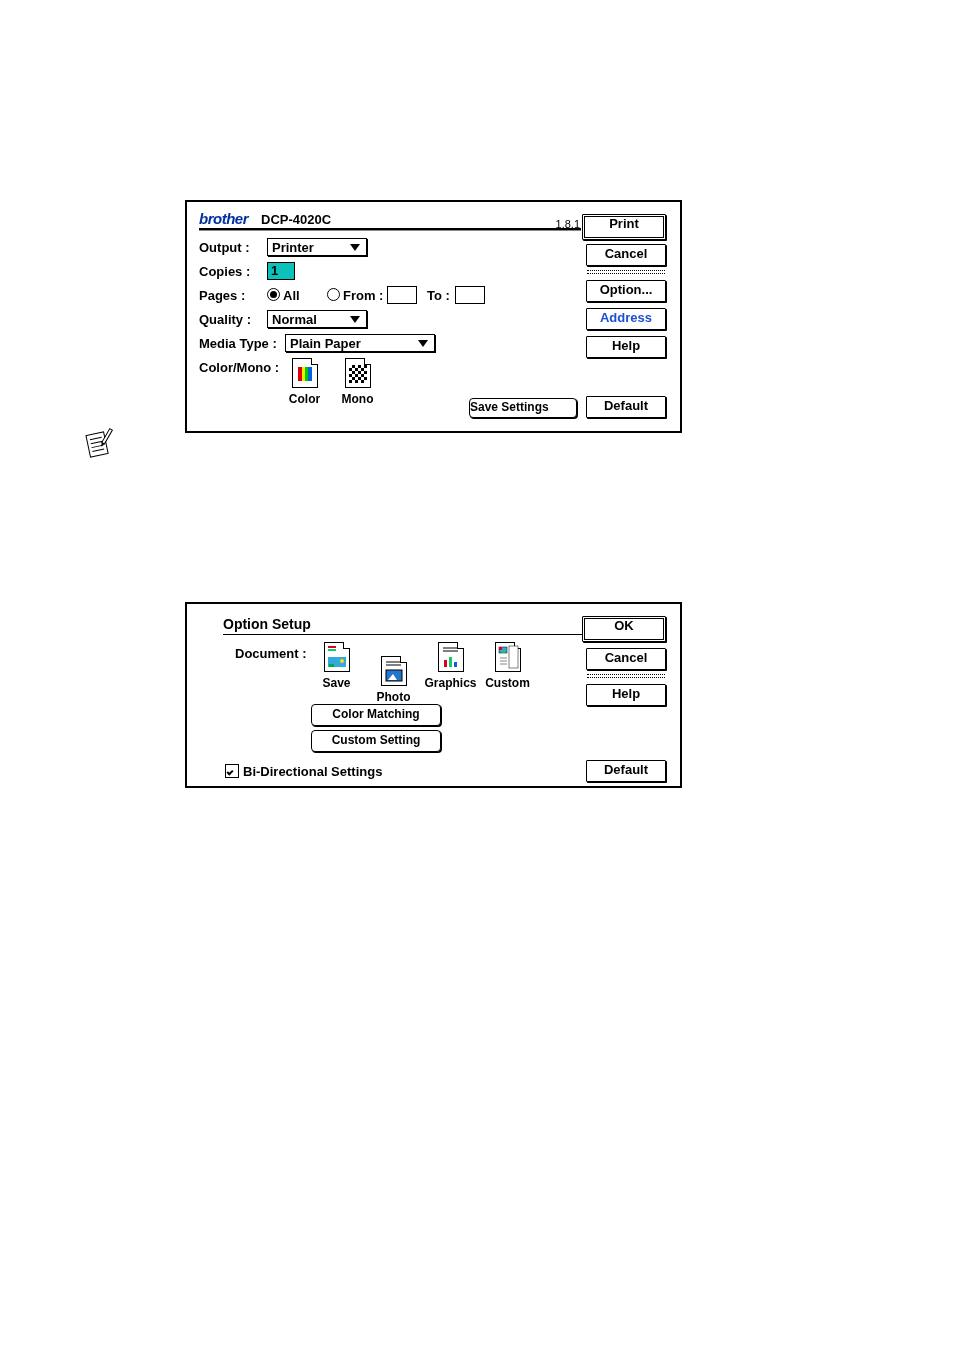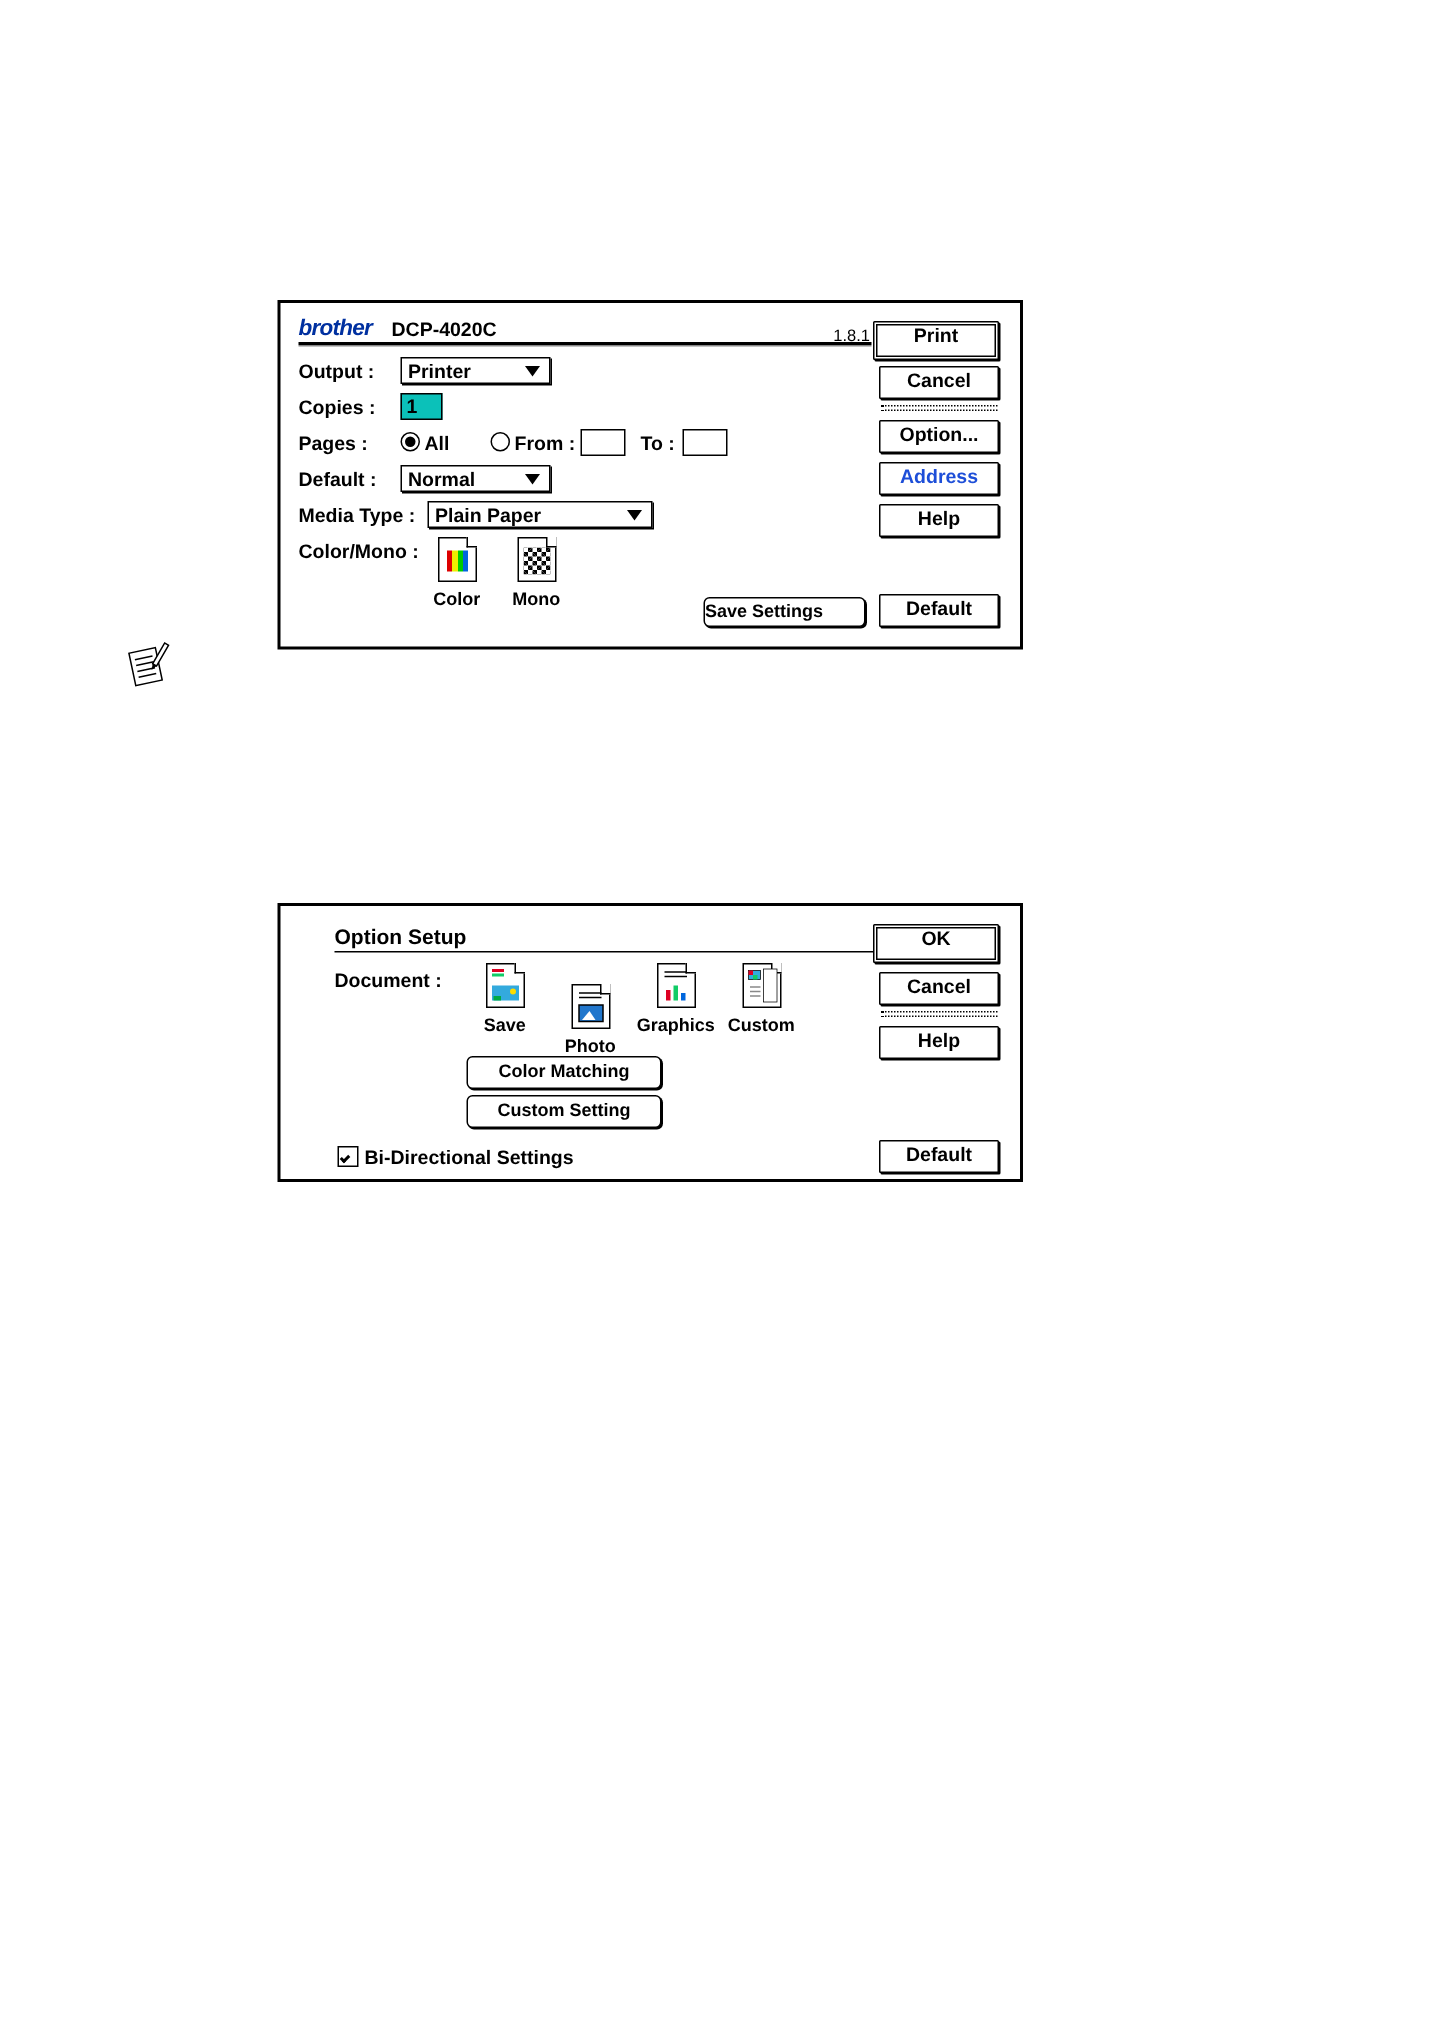--- a/index.html
+++ b/index.html
@@ -269,21 +269,21 @@
 <div id="dialog1" class="dialog">
   <div class="dlg-body">
     <span class="brother-logo">brother</span>
     <span class="model">DCP-4020C</span>
     <span class="version">1.8.1</span>
     <div class="hr-line"></div>
 
     <span class="label" style="left:12px;top:38px">Output :</span>
     <span class="label" style="left:12px;top:62px">Copies :</span>
     <span class="label" style="left:12px;top:86px">Pages :</span>
-    <span class="label" style="left:12px;top:110px">Default :</span>
+    <span class="label" style="left:12px;top:110px">Quality :</span>
     <span class="label" style="left:12px;top:134px">Media Type :</span>
     <span class="label" style="left:12px;top:158px">Color/Mono :</span>
 
     <div class="select" style="left:80px;top:36px;width:100px">
       <span>Printer</span>
       <span class="arrow down-tri"></span>
     </div>
 
     <div class="input sel" style="left:80px;top:60px;width:28px">
       <span>1</span>
@@ -332,21 +332,21 @@
     <div class="btn" style="right:14px;top:134px">Help</div>
     <div class="btn" style="right:14px;top:194px">Default</div>
   </div>
 </div>
 
 <div id="dialog2" class="dialog">
   <div class="dlg-body">
     <span class="label" style="left:12px;top:12px;font-size:14px">Option Setup</span>
     <div style="position:absolute;left:12px;top:30px;width:380px;border-top:1px solid #000"></div>
 
-    <span class="label" style="left:12px;top:42px">Document :</span>
+    <span class="label" style="left:24px;top:42px">Document :</span>
 
     <div class="icon-cell" style="left:98px;top:38px">
       <div class="doc-icon">
         <svg width="22" height="26" style="position:absolute;left:1px;top:1px" viewBox="0 0 22 26">
           <rect x="2" y="2" width="8" height="2" fill="#d02"></rect>
           <rect x="2" y="5" width="8" height="2" fill="#1c6"></rect>
           <rect x="2" y="13" width="18" height="10" fill="#3ad"></rect>
           <rect x="3" y="20" width="5" height="3" fill="#0a4"></rect>
           <circle cx="16" cy="17" r="2" fill="#fd0"></circle>
         </svg>

